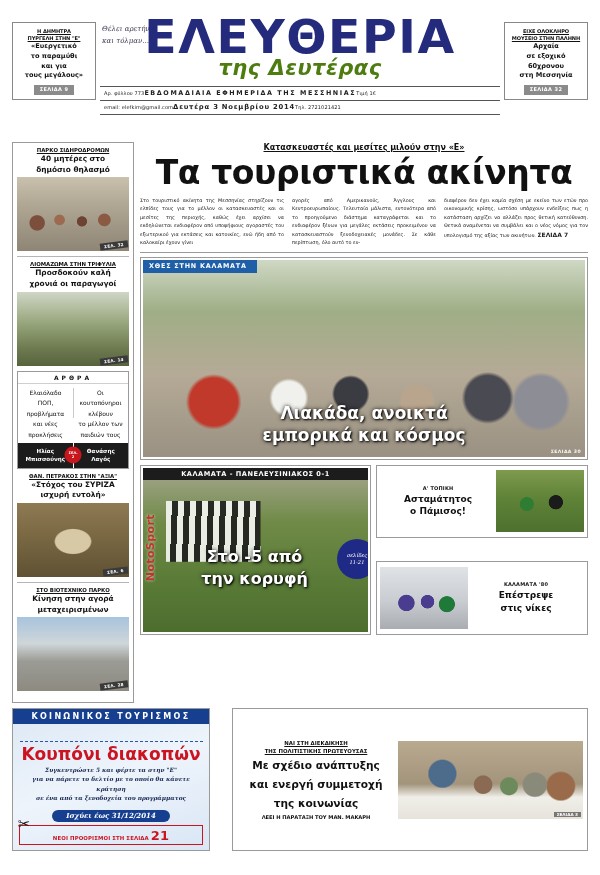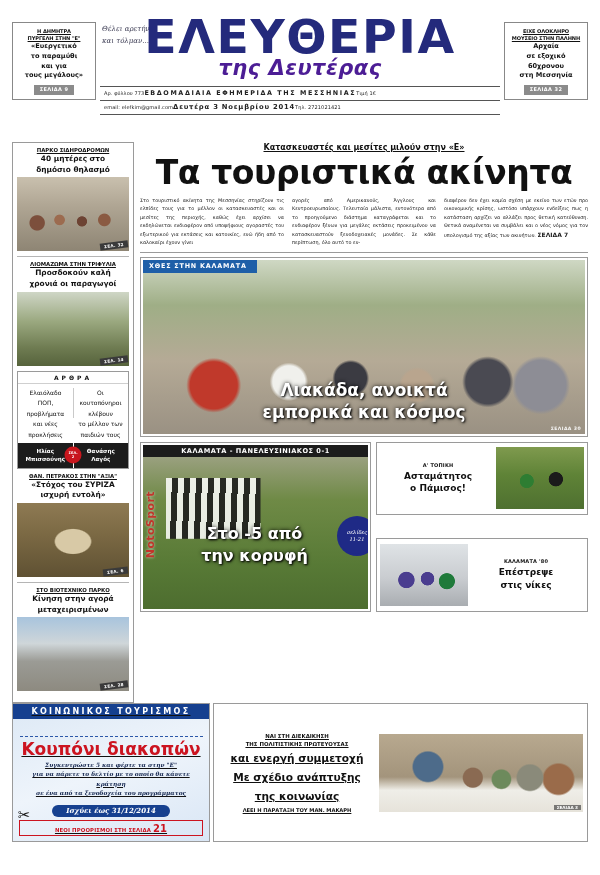--- a/index.html
+++ b/index.html
@@ -36,21 +36,21 @@
   .logo-row{text-align:center;padding-top:16px;}
   .logo-word{
     font-family:"DejaVu Sans","Liberation Sans",sans-serif;
     font-weight:bold;font-size:46px;line-height:.95;
     color:#242a7c;letter-spacing:1.5px;
     transform:scaleX(1.03);
   }
   .logo-sub{
     font-family:"DejaVu Sans","Liberation Sans",sans-serif;
     font-weight:bold;font-style:italic;font-size:21px;
-    color:#4c1d95;letter-spacing:.5px;margin-top:-4px;
+    color:#4d7c0f;letter-spacing:.5px;margin-top:-4px;
   }
   .mh-info{margin-top:6px;border-top:1px solid #555;border-bottom:1px solid #555;}
   .mh-info-row{display:flex;align-items:center;justify-content:flex-start;
     font-size:5.6px;padding:2.5px 4px;color:#222;}
   .mh-info-row.b{border-top:1px solid #555;}
   .mh-info-row .mid{font-weight:bold;letter-spacing:1.6px;font-size:6.4px;}
   .mh-info-row.b .mid{letter-spacing:.8px;font-size:6.8px;}
   .mh-info-row .side{font-size:5px;letter-spacing:.1px;}
 
   
@@ -93,21 +93,21 @@
     font-size:33px;line-height:1.12;letter-spacing:-.4px;padding:1px 0 4px;
   }
   .lead-head .l2{display:block;}
   .lead-body{display:flex;gap:8px;font-size:4.9px;line-height:1.72;text-align:justify;color:#1a1a1a;padding-bottom:3px;}
   .lead-body p{margin:0;flex:1;}
   .lead-body .pg{font-weight:bold;font-size:6px;}
   .lead-rule{border-top:1px solid #9a9a9a;margin:2px 0 4px;}
 
   
   .photo-story{position:relative;border:1px solid #9a9a9a;padding:2px;box-sizing:border-box;}
-  .ps-inner{position:relative;height:174px;overflow:hidden;}
+  .ps-inner{position:relative;height:197px;overflow:hidden;}
   .ps-tag{
     position:absolute;left:0;top:0;z-index:5;background:#1e5fa8;color:#fff;
     font-size:6.4px;font-weight:bold;letter-spacing:.8px;padding:2.5px 10px 2.5px 6px;
   }
   .ps-title{
     position:absolute;left:0;right:0;bottom:10px;text-align:center;z-index:5;
     color:#fff;font-weight:bold;font-size:17px;line-height:1.28;
     text-shadow:0 0 4px rgba(0,0,0,.85),1px 1px 2px rgba(0,0,0,.9);
   }
   .ps-pg{
@@ -141,39 +141,39 @@
   }
   .sp-side{flex:1;display:flex;flex-direction:column;gap:23px;}
   .sp-card{border:1px solid #9a9a9a;box-sizing:border-box;flex:1;display:flex;align-items:center;padding:3px;}
   .sp-card.rev{flex-direction:row-reverse;}
   .sp-card-txt{flex:1;text-align:center;padding:0 3px;}
   .sp-ck{font-size:5px;font-weight:bold;letter-spacing:.2px;display:block;margin-bottom:2px;}
   .sp-ch{font-size:9px;font-weight:bold;line-height:1.4;display:block;}
   .sp-card-img{width:88px;height:62px;overflow:hidden;position:relative;}
 
   
-  .bottom{display:flex;gap:3px;padding-bottom:6px;text-decoration:underline;}
+  .bottom{display:flex;gap:22px;margin-top:5px;padding-bottom:6px;}
   .coupon{flex:0 0 198px;border:1px solid #9a9a9a;box-sizing:border-box;}
   .cp-bar{background:#16408f;color:#fff;text-align:center;font-size:8px;font-weight:bold;
     letter-spacing:2.3px;padding:3px 0;}
   .cp-body{position:relative;background:linear-gradient(160deg,#dfeaf6 0%,#eef4fb 45%,#d9e6f5 100%);
     padding:15px 6px 5px;text-align:center;}
   .cp-dots{height:3px;background-image:radial-gradient(#2b57a8 38%,transparent 42%);
     background-size:5px 3px;margin:1px 0 2px;}
   .cp-title{color:#cc1420;font-weight:bold;font-size:17px;line-height:1.1;margin:1px 0 2px;}
   .cp-sub{font-family:"DejaVu Serif","Liberation Serif",serif;font-style:italic;font-weight:bold;
     color:#14264f;font-size:5.8px;line-height:1.6;}
   .cp-date{
     display:inline-block;margin-top:3px;background:#16408f;color:#fff;border-radius:9px;
     font-family:"DejaVu Serif","Liberation Serif",serif;font-style:italic;font-weight:bold;
     font-size:7px;padding:1.5px 14px;
   }
   .cp-foot{margin-top:3px;border:1px solid #cc1420;color:#cc1420;font-size:5.4px;font-weight:bold;
     padding:1.5px 2px;letter-spacing:.1px;}
-  .cp-foot b{font-size:10px;}
+  .cp-foot b{font-size:13px;}
   .scissors{position:absolute;left:5px;bottom:18px;font-size:15px;color:#1a1a1a;line-height:1;}
 
   .bot-story{flex:1;border:1px solid #9a9a9a;box-sizing:border-box;display:flex;align-items:center;padding:4px;}
   .bs-txt{flex:0 0 150px;text-align:center;padding:0 4px;}
   .bs-k{font-size:5.4px;font-weight:bold;text-decoration:underline;display:block;line-height:1.5;}
   .bs-h{font-size:10.6px;font-weight:bold;line-height:1.5;display:block;margin-top:3px;}
   .bs-f{font-size:5.2px;font-weight:bold;display:block;margin-top:2px;letter-spacing:-.05px;}
   .bs-img{flex:1;height:78px;position:relative;overflow:hidden;margin-left:3px;}
   .bs-img .pg{position:absolute;right:2px;bottom:2px;color:#fff;font-size:4.2px;font-weight:bold;
     background:rgba(60,60,60,.65);padding:0 3px;}
@@ -441,22 +441,22 @@
             <b>21</b>
           </div>
           <div class="scissors">✂</div>
         </div>
       </div>
 
       <div class="bot-story">
         <div class="bs-txt">
           <span class="bs-k">ΝΑΙ ΣΤΗ ΔΙΕΚΔΙΚΗΣΗ</span>
           <span class="bs-k">ΤΗΣ ΠΟΛΙΤΙΣΤΙΚΗΣ ΠΡΩΤΕΥΟΥΣΑΣ</span>
+          <span class="bs-h">Με σχέδιο ανάπτυξης</span>
           <span class="bs-h">και ενεργή συμμετοχή</span>
-          <span class="bs-h">Με σχέδιο ανάπτυξης</span>
           <span class="bs-h">της κοινωνίας</span>
           <span class="bs-f">ΛΕΕΙ Η ΠΑΡΑΤΑΞΗ ΤΟΥ ΜΑΝ. ΜΑΚΑΡΗ</span>
         </div>
         <div class="bs-img">
           <div class="ph p-panel"></div>
           <span class="pg">ΣΕΛΙΔΑ 3</span>
         </div>
       </div>
 
     </div>

